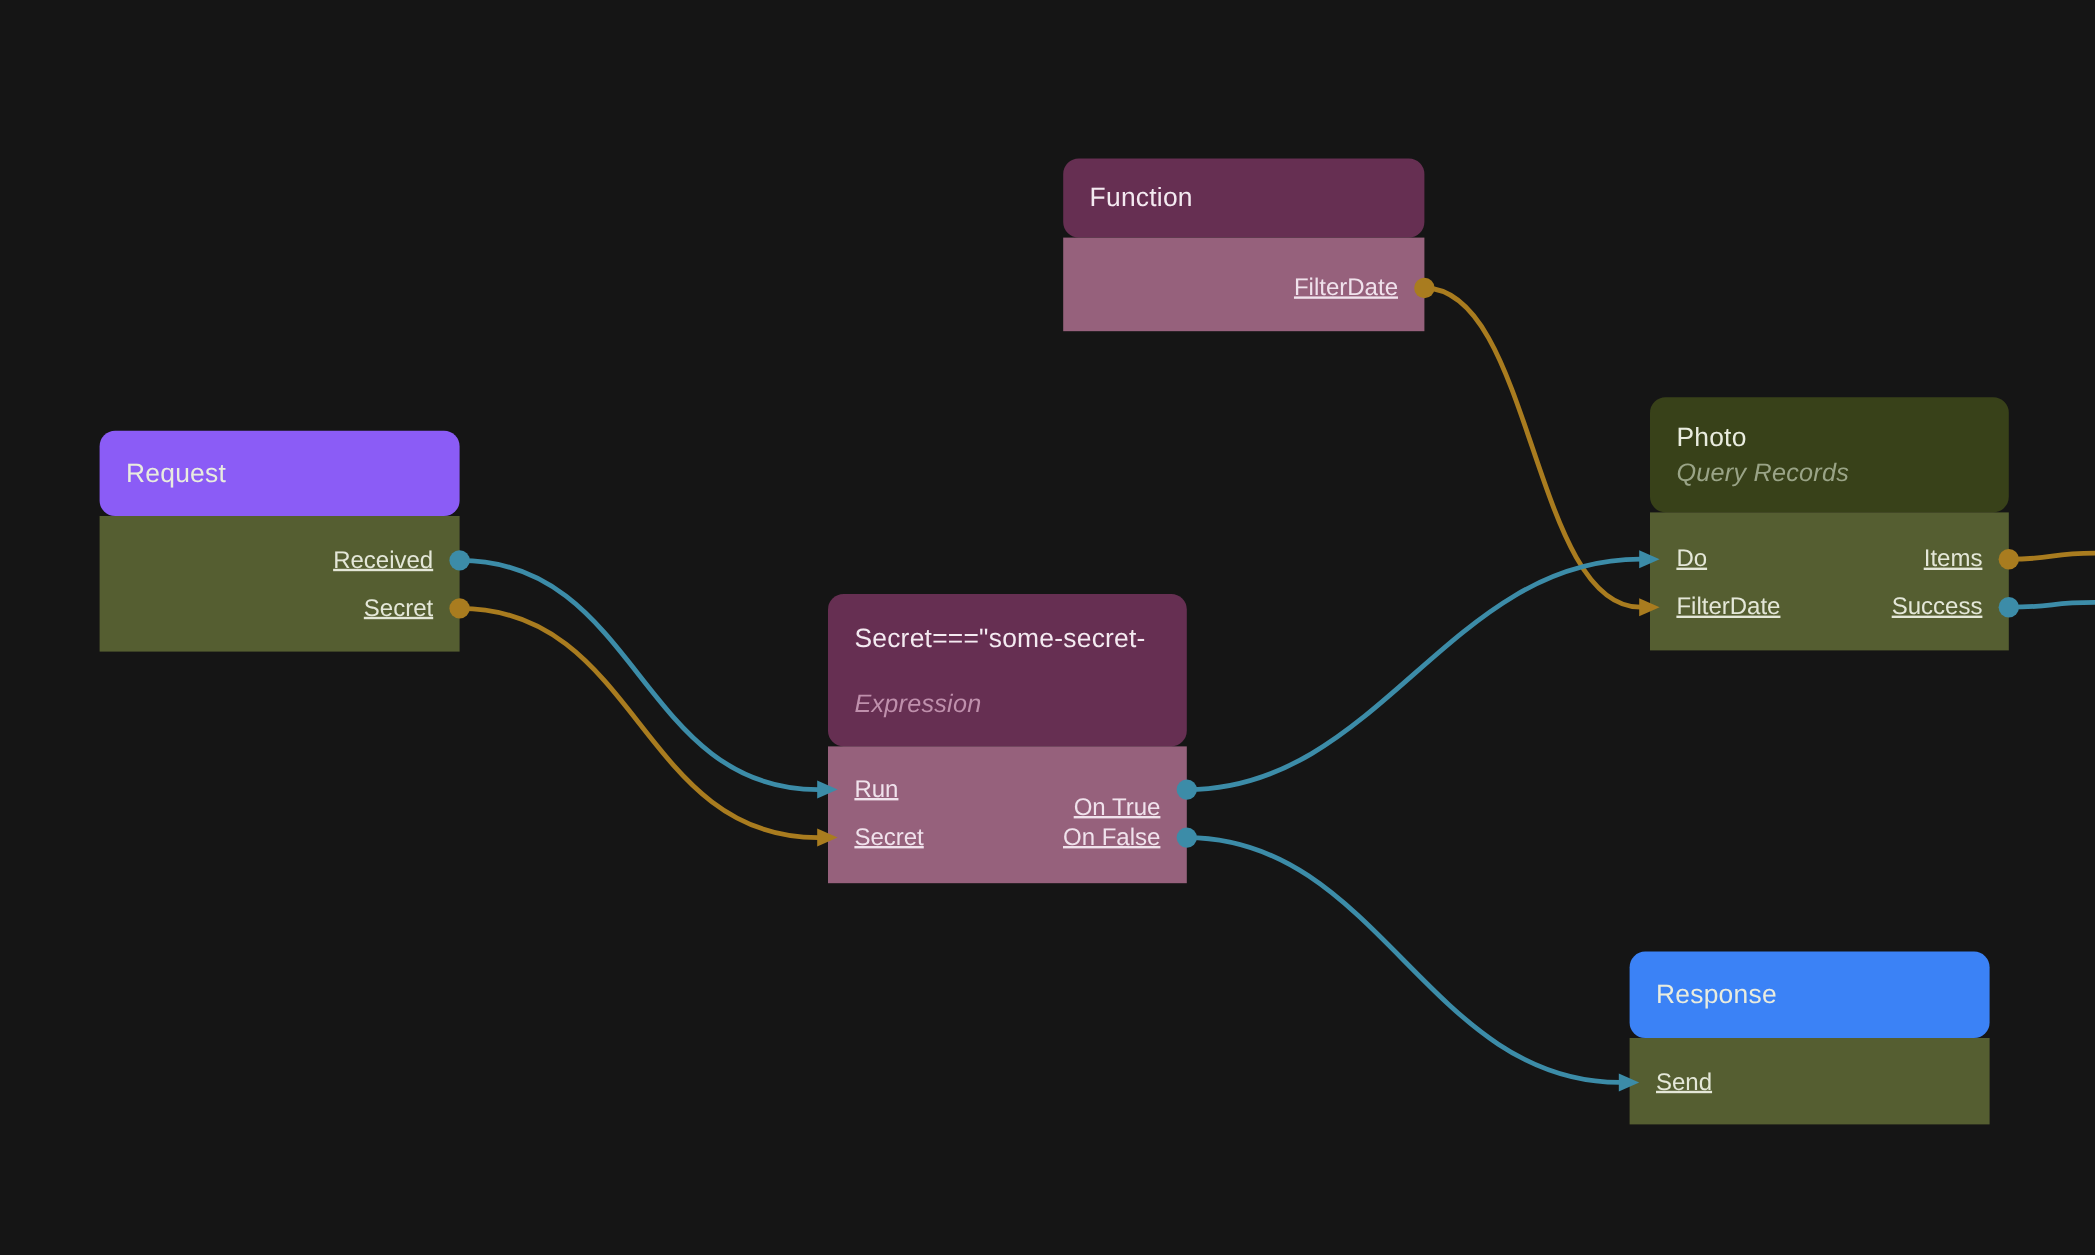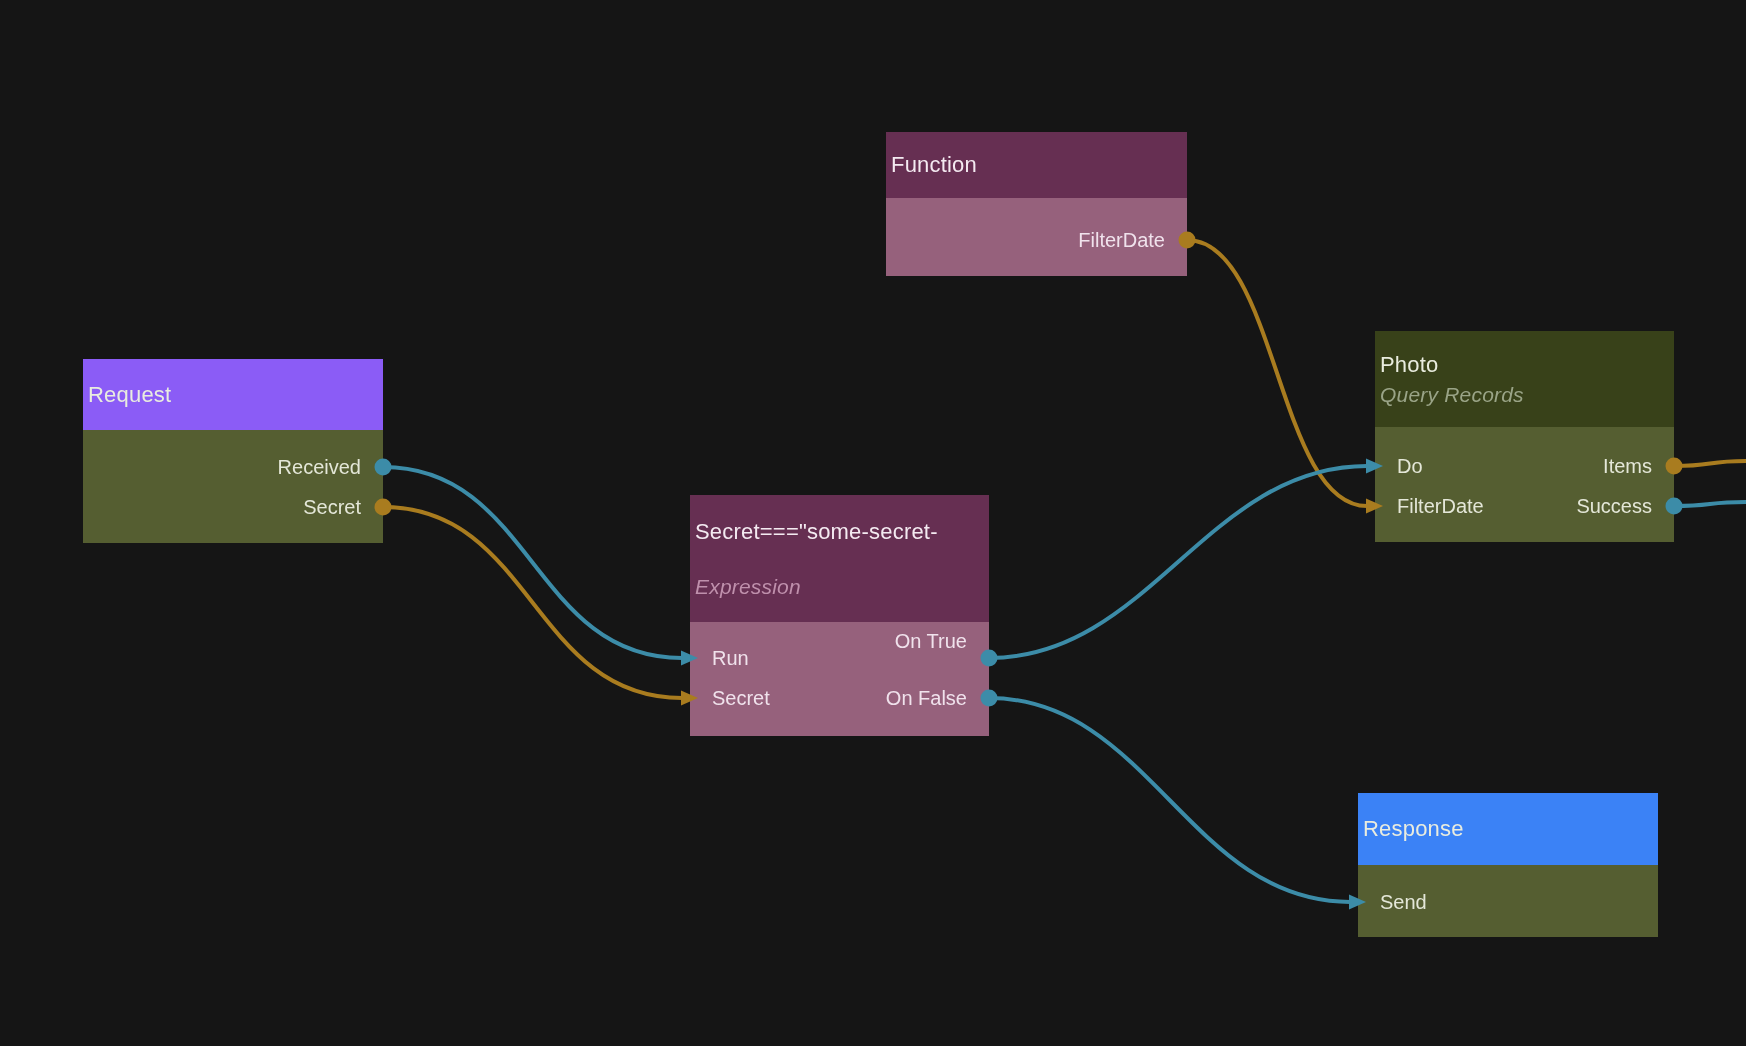--- a/index.html
+++ b/index.html
@@ -18,23 +18,24 @@
   .node {
     position: absolute;
     box-sizing: border-box;
   }
   .node__header {
     position: relative;
     box-sizing: border-box;
     display: flex;
     flex-direction: column;
     justify-content: center;
-    padding-left: 5px;
+    padding-left: 22px;
     overflow: hidden;
     white-space: nowrap;
+    border-radius: 13px;
   }
   .node__body {
     position: relative;
     width: 100%;
   }
   .node__title {
     font-size: 22px;
     line-height: 28px;
     letter-spacing: 0.2px;
   }
@@ -45,20 +46,21 @@
     font-style: italic;
   }
   .node--green .node__subtitle { margin-top: 3px; }
   .node--purple .node__subtitle { margin-top: 28px; }
   .port-label {
     position: absolute;
     font-size: 20px;
     line-height: 30px;
     height: 30px;
     white-space: nowrap;
+    text-decoration: underline;
   }
   .port-label--in  { left: 22px; }
   .port-label--out { right: 22px; }
   #wires {
     position: absolute;
     left: 0;
     top: 0;
     pointer-events: none;
   }
 </style>
@@ -82,21 +84,21 @@
       <span class="port-label port-label--out" style="top: 93px; color: rgb(240, 226, 236);">FilterDate</span>
     </div>
     <div class="node node--purple" style="left: 690px; top: 495px; width: 299px; height: 241px;">
       <div class="node__header" style="height: 127px; background: rgb(102, 47, 82);">
         <span class="node__title" style="color: rgb(244, 234, 241);">Secret==="some-secret-</span>
         <span class="node__subtitle" style="color: rgb(191, 144, 172);">Expression</span>
       </div>
       <div class="node__body" style="height: 114px; background: rgb(150, 97, 124);"></div>
       <span class="port-label port-label--in" style="top: 148px; color: rgb(240, 226, 236);">Run</span>
       <span class="port-label port-label--in" style="top: 188px; color: rgb(240, 226, 236);">Secret</span>
-      <span class="port-label port-label--out" style="top: 131px; color: rgb(240, 226, 236);">On True</span>
+      <span class="port-label port-label--out" style="top: 163px; color: rgb(240, 226, 236);">On True</span>
       <span class="port-label port-label--out" style="top: 188px; color: rgb(240, 226, 236);">On False</span>
     </div>
     <div class="node node--green" style="left: 1375px; top: 331px; width: 299px; height: 164px;">
       <div class="node__header" style="height: 96px; background: rgb(56, 65, 25);">
         <span class="node__title" style="color: rgb(233, 236, 223);">Photo</span>
         <span class="node__subtitle" style="color: rgb(154, 164, 135);">Query Records</span>
       </div>
       <div class="node__body" style="height: 115px; background: rgb(85, 94, 49);"></div>
       <span class="port-label port-label--in" style="top: 120px; color: rgb(228, 231, 216);">Do</span>
       <span class="port-label port-label--in" style="top: 160px; color: rgb(228, 231, 216);">FilterDate</span>

